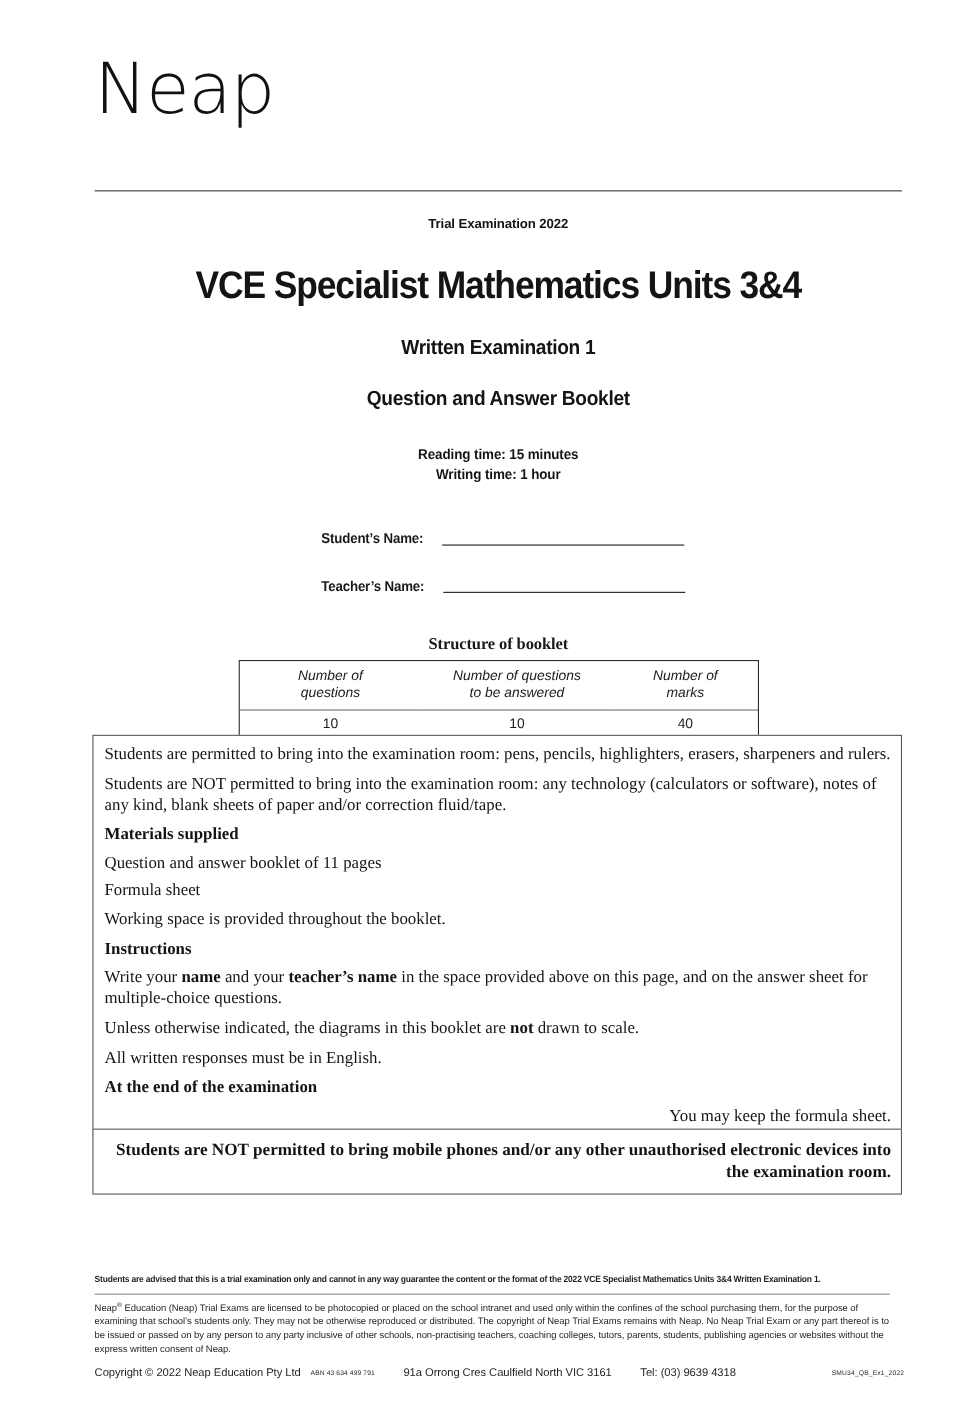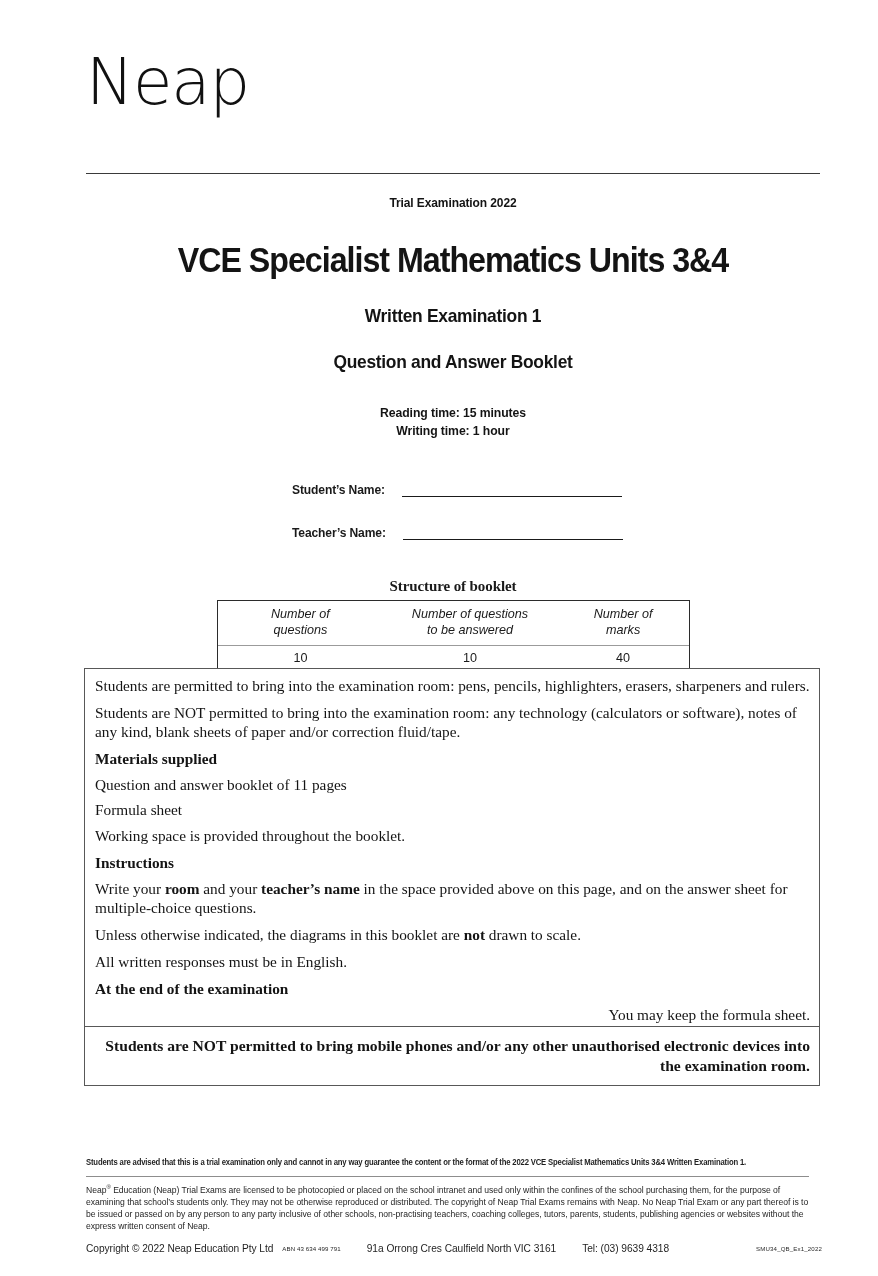--- a/index.html
+++ b/index.html
@@ -100,21 +100,21 @@
   
   .names {
     position: absolute;
     left: 292px;
     top: 482px;
     width: 420px;
     font-family: "Liberation Sans Narrow", "Liberation Sans", sans-serif;
   }
   .name-row {
     display: flex;
-    align-items: flex-end;
+    align-items: flex-start;
     margin-bottom: 28px;
   }
   .name-label {
     font-size: 13px;
     font-weight: bold;
     letter-spacing: -0.15px;
     white-space: nowrap;
     transform: scaleX(0.93);
     transform-origin: left center;
   }
@@ -335,21 +335,21 @@
   </div>
 
   <div class="box box-main">
     <p>Students are permitted to bring into the examination room: pens, pencils, highlighters, erasers, sharpeners and rulers.</p>
     <p>Students are NOT permitted to bring into the examination room: any technology (calculators or software), notes of any kind, blank sheets of paper and/or correction fluid/tape.</p>
     <p class="heading">Materials supplied</p>
     <p class="tight">Question and answer booklet of 11 pages</p>
     <p class="tight">Formula sheet</p>
     <p>Working space is provided throughout the booklet.</p>
     <p class="heading">Instructions</p>
-    <p><span>Write your </span><b>room</b><span> and your </span><b>teacher’s name</b><span> in the space provided above on this page, and on the answer sheet for multiple-choice questions.</span></p>
+    <p><span>Write your </span><b>name</b><span> and your </span><b>teacher’s name</b><span> in the space provided above on this page, and on the answer sheet for multiple-choice questions.</span></p>
     <p><span>Unless otherwise indicated, the diagrams in this booklet are </span><b>not</b><span> drawn to scale.</span></p>
     <p>All written responses must be in English.</p>
     <p class="heading">At the end of the examination</p>
     <p>You may keep the formula sheet.</p>
   </div>
 
   <div class="box box-warning">
     <p>Students are NOT permitted to bring mobile phones and/or any other unauthorised electronic devices into the examination room.</p>
   </div>
 

